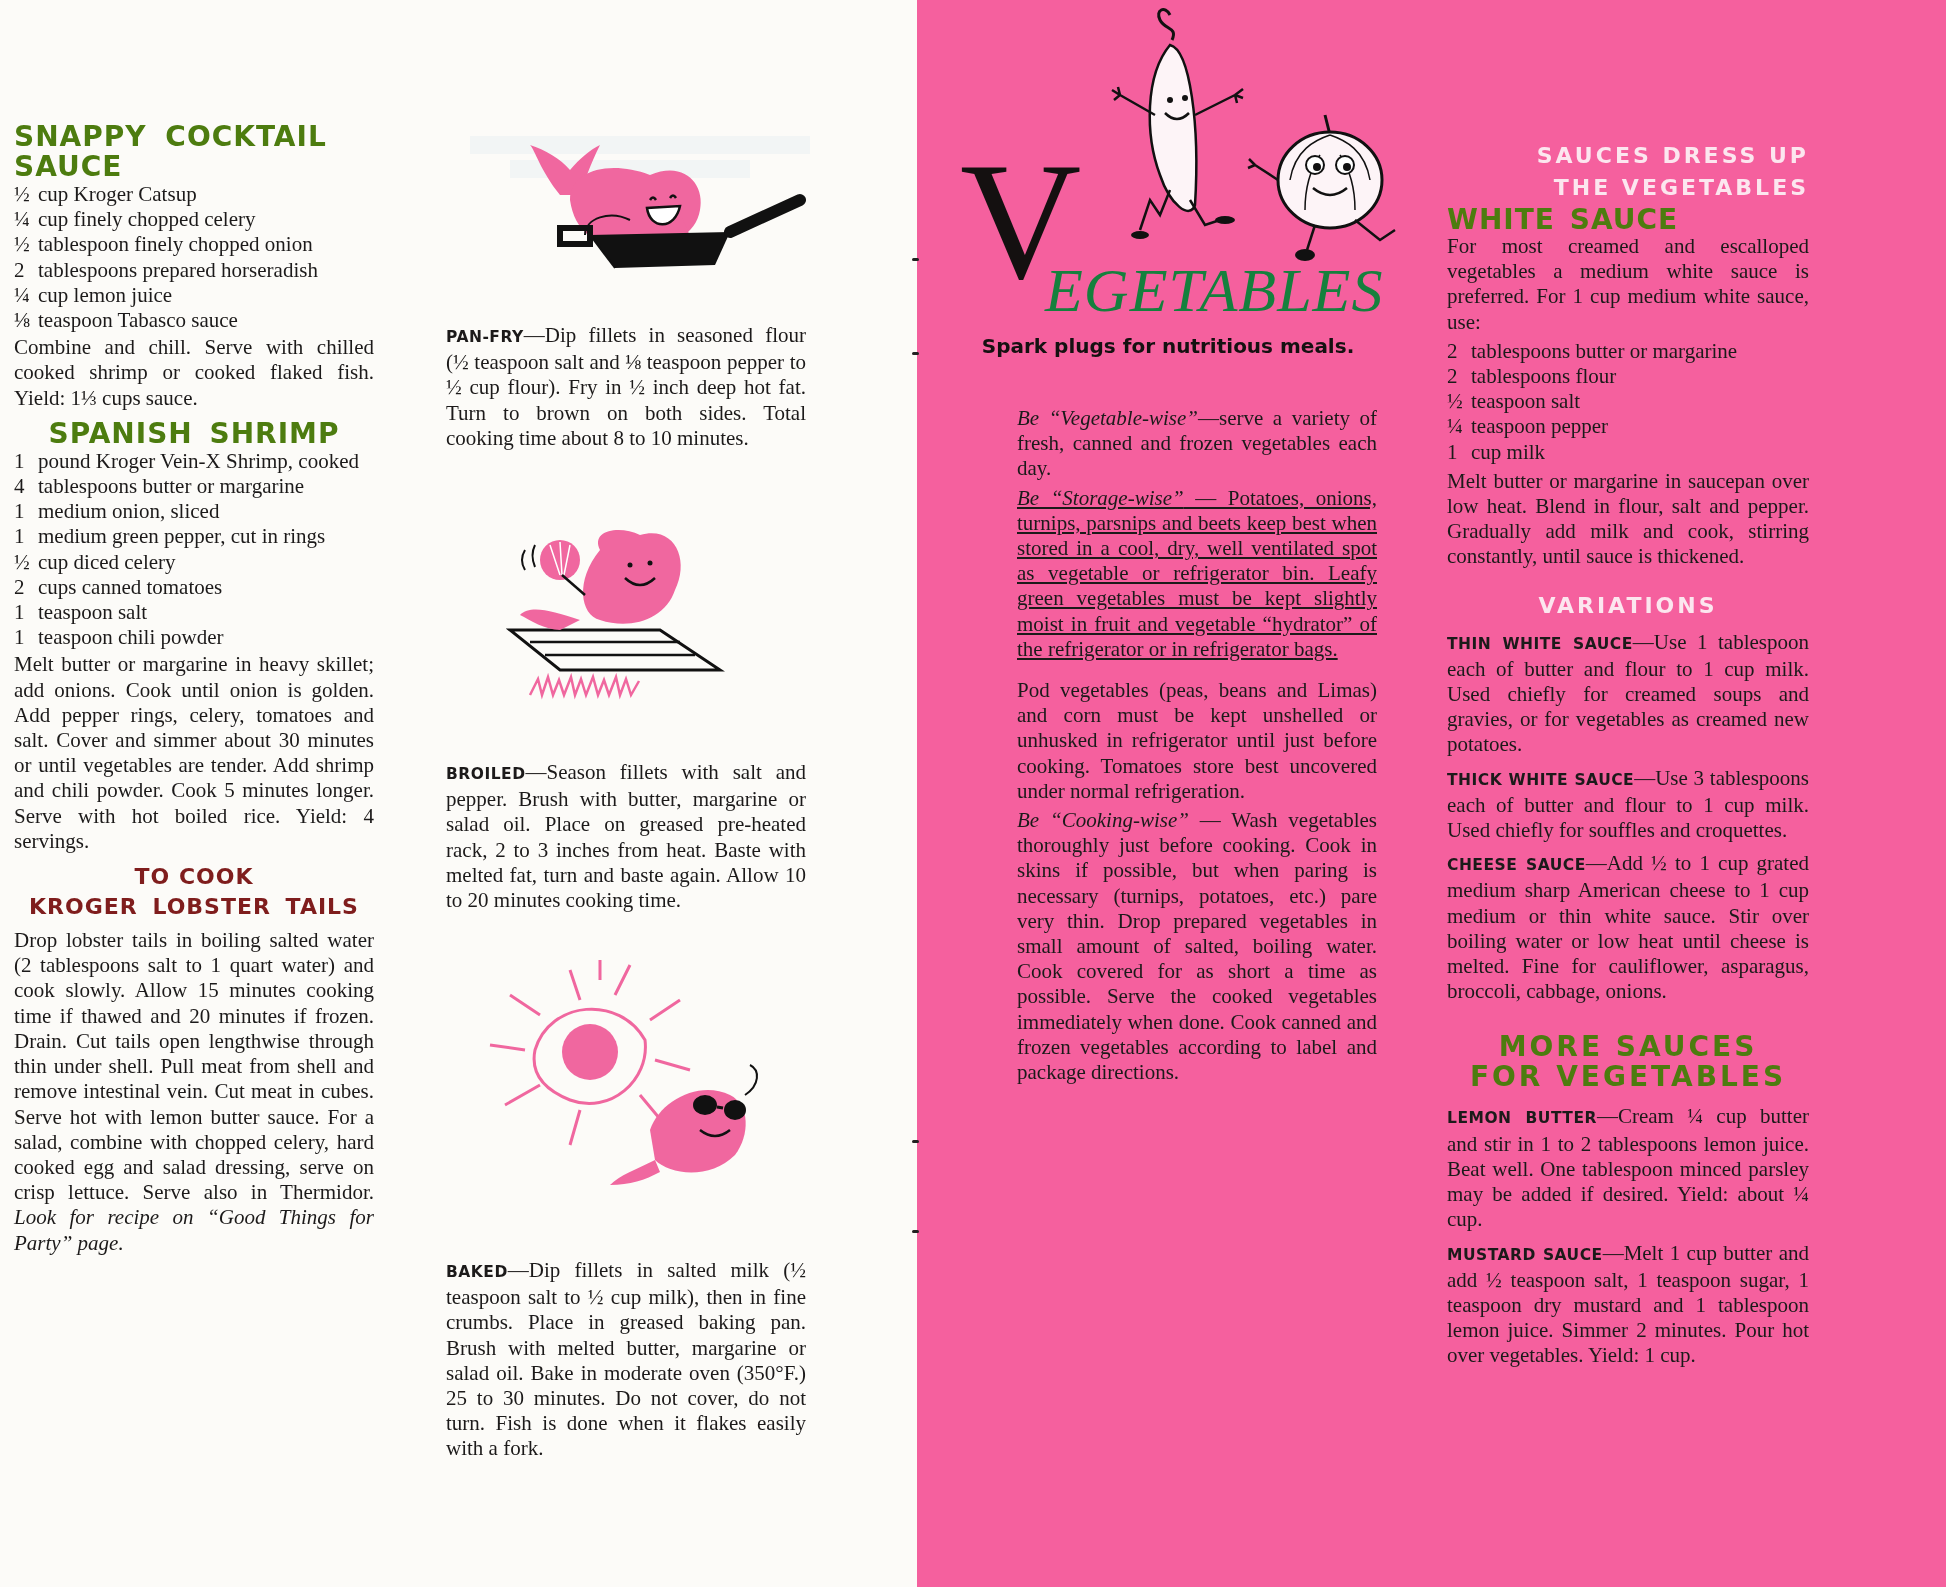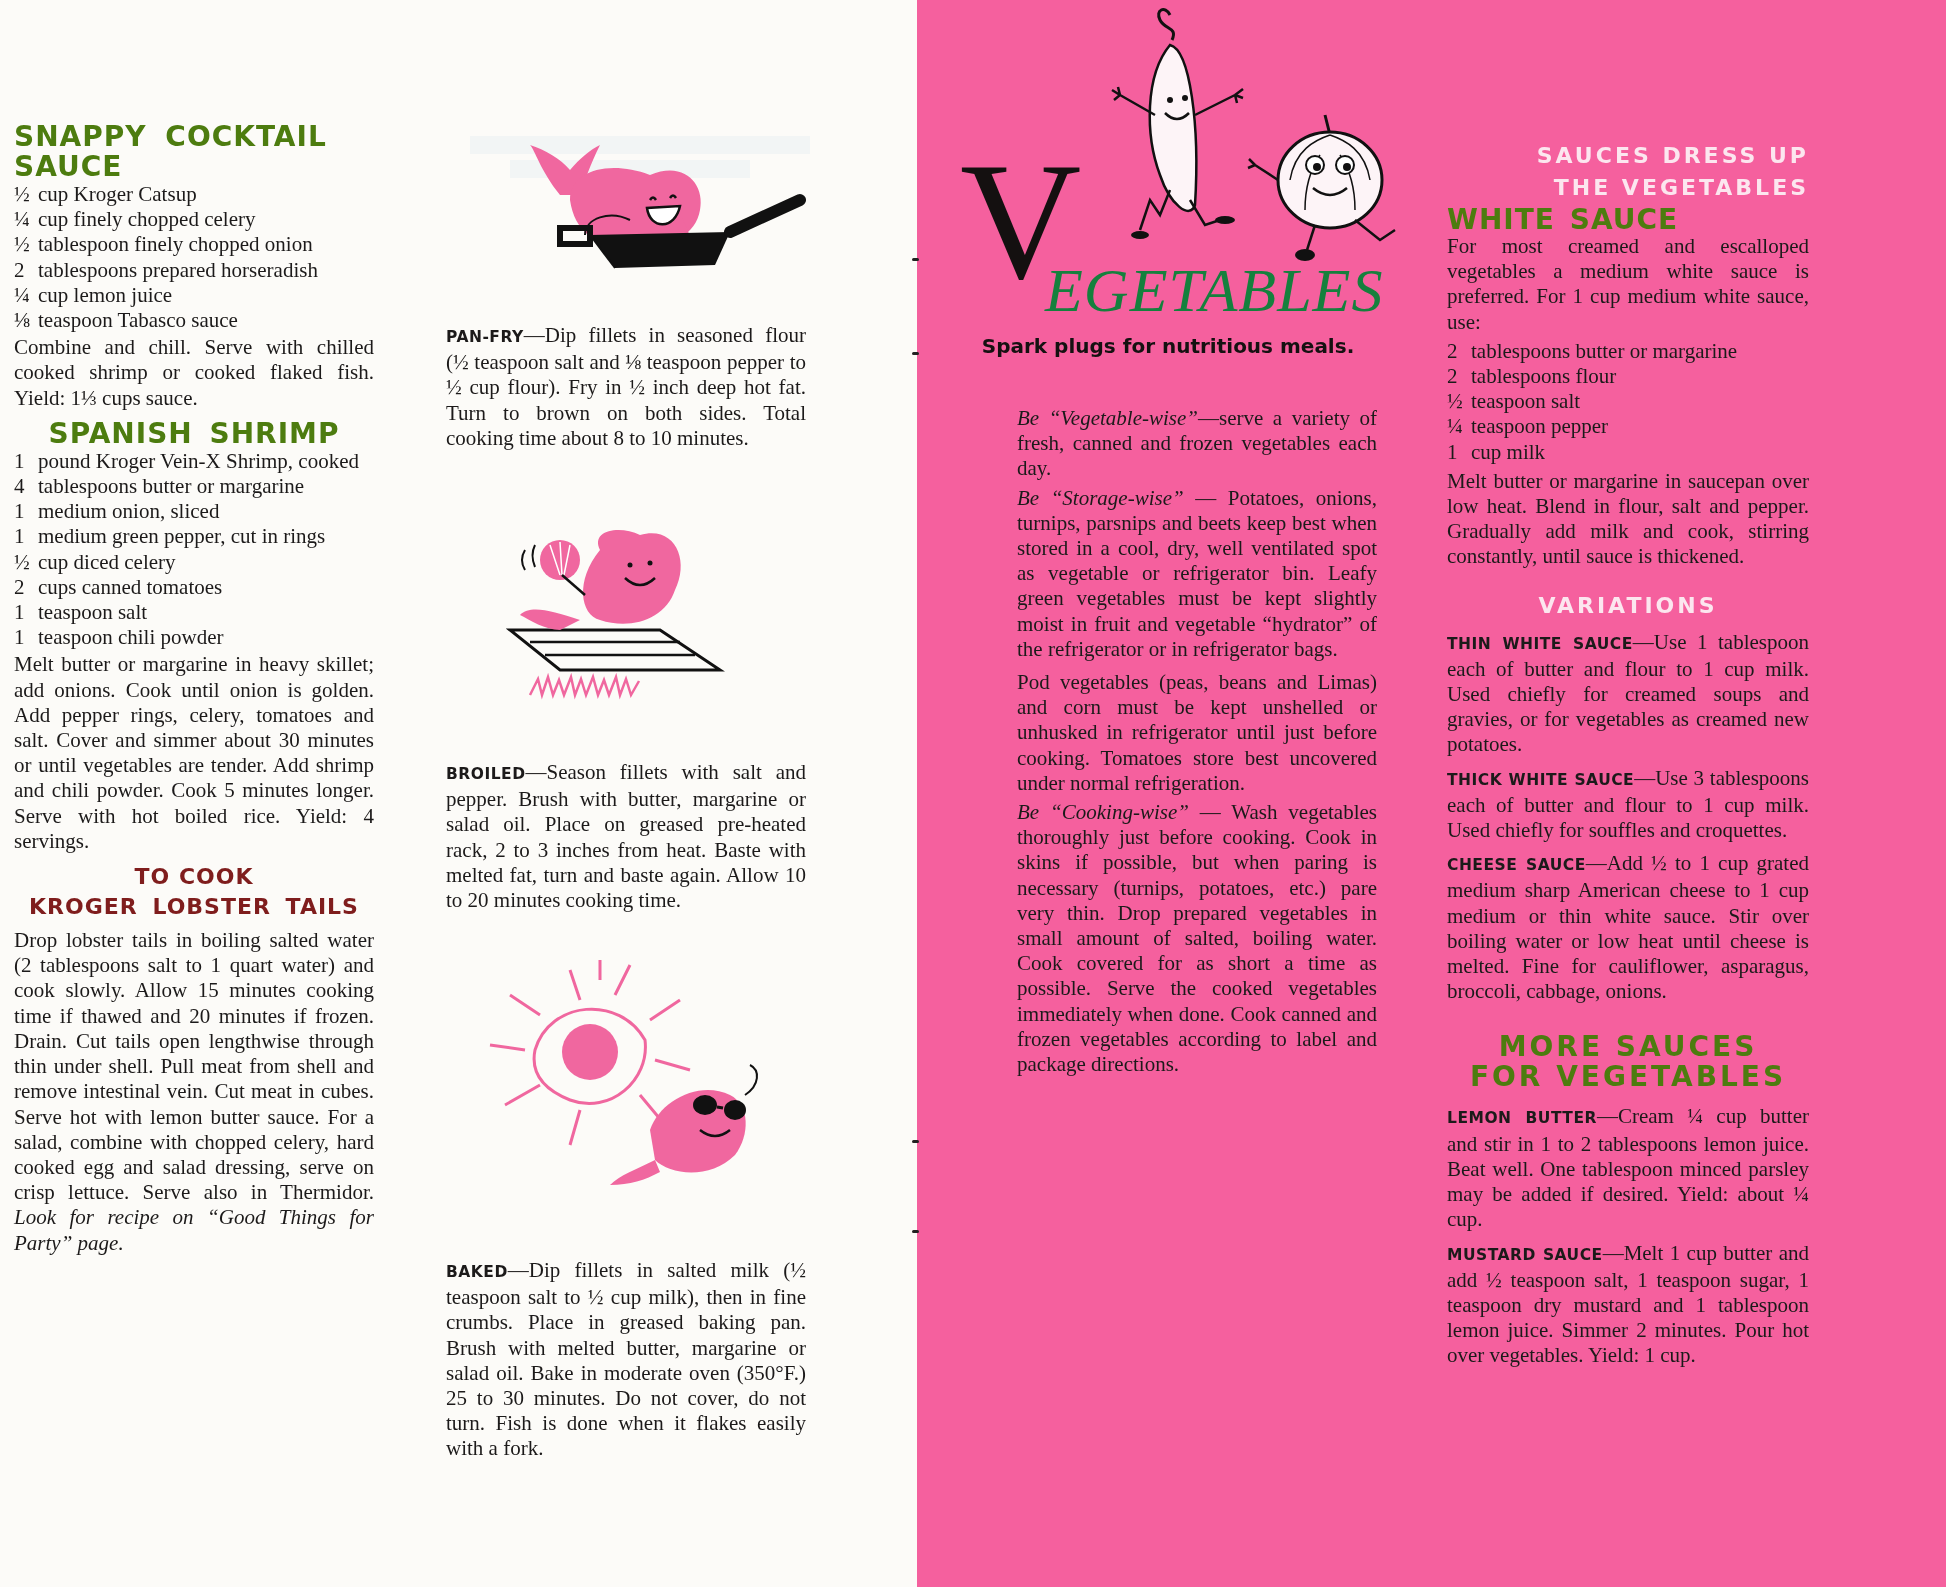--- a/index.html
+++ b/index.html
@@ -174,21 +174,21 @@
   <path d="M33,70 L10,55 M10,55 l-6,-6 M10,55 l-7,3" stroke="#111" stroke-width="2.5"></path>
   <path d="M70,115 L62,140" stroke="#111" stroke-width="2.5"></path>
   <ellipse cx="60" cy="145" rx="10" ry="6" fill="#111"></ellipse>
   <path d="M110,110 L135,130 L150,120" stroke="#111" stroke-width="2.5" fill="none"></path>
 </svg>
 
 <div class="tagline">Spark plugs for nutritious meals.</div>
 
 <div class="col" id="veg-col" style="left:1017px; top:406px; width:360px;">
     <p style="margin-bottom: 4px;"><span class="it">Be “Vegetable-wise”</span><span>—serve a variety of fresh, canned and frozen vegetables each day.</span></p>
-    <p style="margin-bottom: 8px;"><span class="it">Be “Storage-wise”</span><span> — Potatoes, onions, turnips, parsnips and beets keep best when stored in a cool, dry, well ventilated spot as vegetable or refrigerator bin. Leafy green vegetables must be kept slightly moist in fruit and vegetable “hydrator” of the refrigerator or in refrigerator bags.</span></p>
+    <p style="margin-bottom: 16px; text-decoration: underline;"><span class="it">Be “Storage-wise”</span><span> — Potatoes, onions, turnips, parsnips and beets keep best when stored in a cool, dry, well ventilated spot as vegetable or refrigerator bin. Leafy green vegetables must be kept slightly moist in fruit and vegetable “hydrator” of the refrigerator or in refrigerator bags.</span></p>
     <p style="margin-bottom: 4px;"><span>Pod vegetables (peas, beans and Limas) and corn must be kept unshelled or unhusked in refrigerator until just before cooking. Tomatoes store best uncovered under normal refrigeration.</span></p>
     <p style="margin-bottom: 4px;"><span class="it">Be “Cooking-wise”</span><span> — Wash vegetables thoroughly just before cooking. Cook in skins if possible, but when paring is necessary (turnips, potatoes, etc.) pare very thin. Drop prepared vegetables in small amount of salted, boiling water. Cook covered for as short a time as possible. Serve the cooked vegetables immediately when done. Cook canned and frozen vegetables according to label and package directions.</span></p>
   </div>
 
 <div class="col" style="left:1447px; top:140px; width:362px;">
   <h2 class="hd h-white">SAUCES DRESS UP</h2>
   <h2 class="hd h-white" style="padding-left:68px;">THE VEGETABLES</h2>
 
   <h3 class="hd h-black" style="margin-top:2px; line-height:28px; word-spacing:4px;">WHITE SAUCE</h3>
   <p>For most creamed and escalloped vegetables a medium white sauce is preferred. For 1 cup medium white sauce, use:</p>

